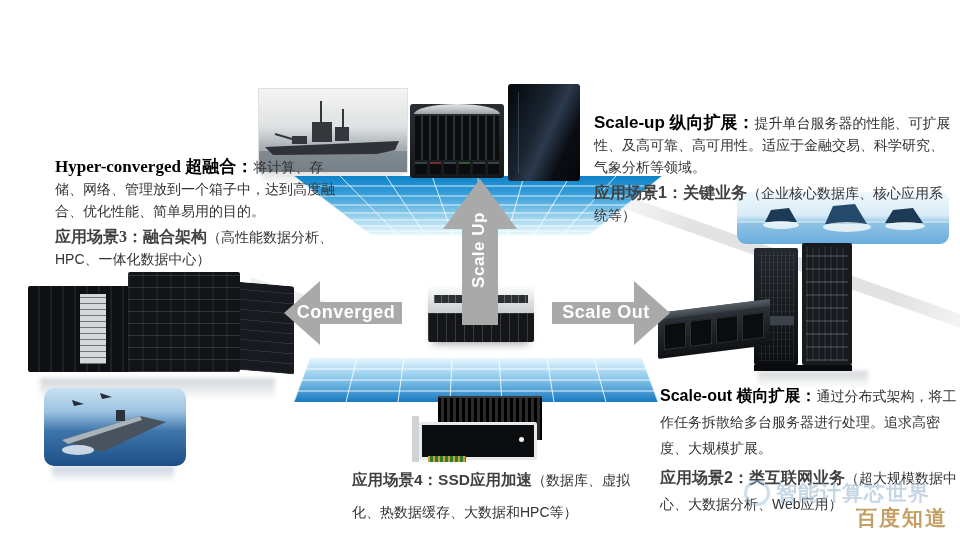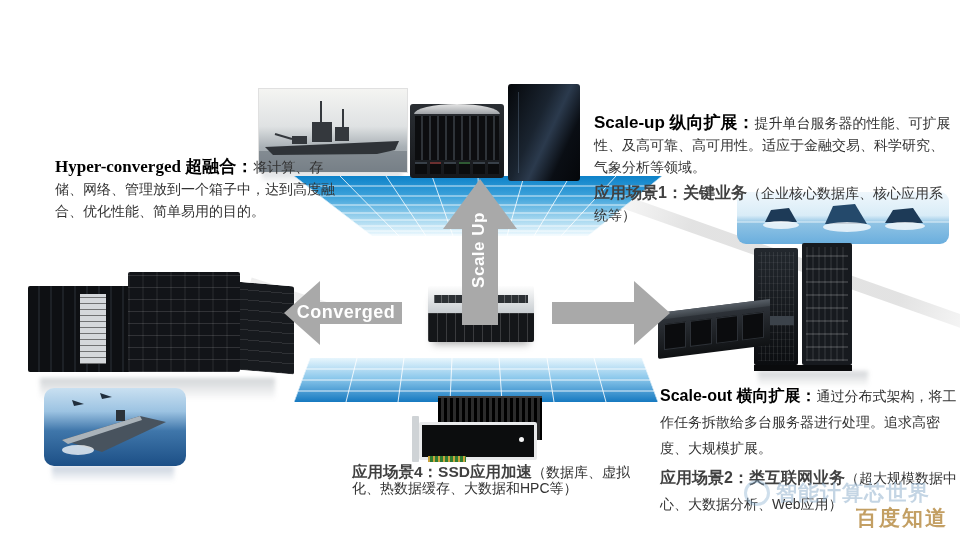--- a/index.html
+++ b/index.html
@@ -26,21 +26,21 @@
   .scen .b-head{color:#404040;}
   .blk-hyper{left:55px;top:156px;width:280px;font-size:14px;line-height:22px;}
   .blk-hyper .b-head{font-size:17px;font-family:Liberation Serif, serif;}
   .blk-hyper .scen .b-head{font-size:16px;}
   .blk-up{left:594px;top:84px;width:360px;font-size:14px;line-height:22px;margin-top:28px;}
   .blk-up .b-head{font-size:17px;}
   .blk-up .scen .b-head{font-size:16px;}
   .blk-out{left:660px;top:383px;width:300px;font-size:14px;line-height:26px;}
   .blk-out .b-head{font-size:16px;}
   .blk-out .scen .b-head{font-size:16px;}
-  .blk-ssd{left:352px;top:460px;width:300px;font-size:14px;line-height:16px;}
+  .blk-ssd{left:352px;top:460px;width:300px;font-size:14px;line-height:32px;}
   .blk-ssd .scen .b-head{font-size:15.5px;}
   
   .arrow{z-index:4;}
   .arrow-label{z-index:5;color:#fff;font-weight:bold;text-align:center;letter-spacing:.5px;}
   .lbl-up{left:425px;top:239px;width:110px;height:22px;font-size:17px;transform:rotate(-90deg);}
   .lbl-left{left:294px;top:302px;width:104px;font-size:18px;}
   .lbl-right{left:554px;top:302px;width:104px;font-size:18px;}
   
   .grid{z-index:2;}
   
@@ -294,28 +294,30 @@
   <div class="abs arrow-label lbl-up">Scale Up</div>
 
   <svg class="abs arrow" style="left:284px;top:281px;" width="118" height="64">
     <polygon points="0,32 36,0 36,21 118,21 118,43 36,43 36,64" fill="#a9a9a9"></polygon>
   </svg>
   <div class="abs arrow-label lbl-left">Converged</div>
 
   <svg class="abs arrow" style="left:552px;top:281px;" width="118" height="64">
     <polygon points="118,32 82,0 82,21 0,21 0,43 82,43 82,64" fill="#a9a9a9"></polygon>
   </svg>
+  <div class="abs arrow-label lbl-right">Scale Out</div>
 
   <div class="abs block blk-up">
     <p><b class="b-head">Scale-up 纵向扩展：</b><span class="b-body">提升单台服务器的性能、可扩展性、及高可靠、高可用性。适应于金融交易、科学研究、气象分析等领域。</span></p>
     <p class="scen"><b class="b-head">应用场景1：关键业务</b><span class="b-body">（企业核心数据库、核心应用系统等）</span></p>
   </div>
 
   <div class="abs block blk-hyper">
     <p><b class="b-head">Hyper-converged 超融合：</b><span class="b-body">将计算、存储、网络、管理放到一个箱子中，达到高度融合、优化性能、简单易用的目的。</span></p>
+    <p class="scen"><b class="b-head">应用场景3：融合架构</b><span class="b-body">（高性能数据分析、HPC、一体化数据中心）</span></p>
   </div>
 
   <div class="abs block blk-out">
     <p><b class="b-head">Scale-out 横向扩展：</b><span class="b-body">通过分布式架构，将工作任务拆散给多台服务器进行处理。追求高密度、大规模扩展。</span></p>
     <p class="scen"><b class="b-head">应用场景2：类互联网业务</b><span class="b-body">（超大规模数据中心、大数据分析、Web应用）</span></p>
   </div>
 
   <div class="abs block blk-ssd">
     <p class="scen"><b class="b-head">应用场景4：SSD应用加速</b><span class="b-body">（数据库、虚拟化、热数据缓存、大数据和HPC等）</span></p>
   </div>

